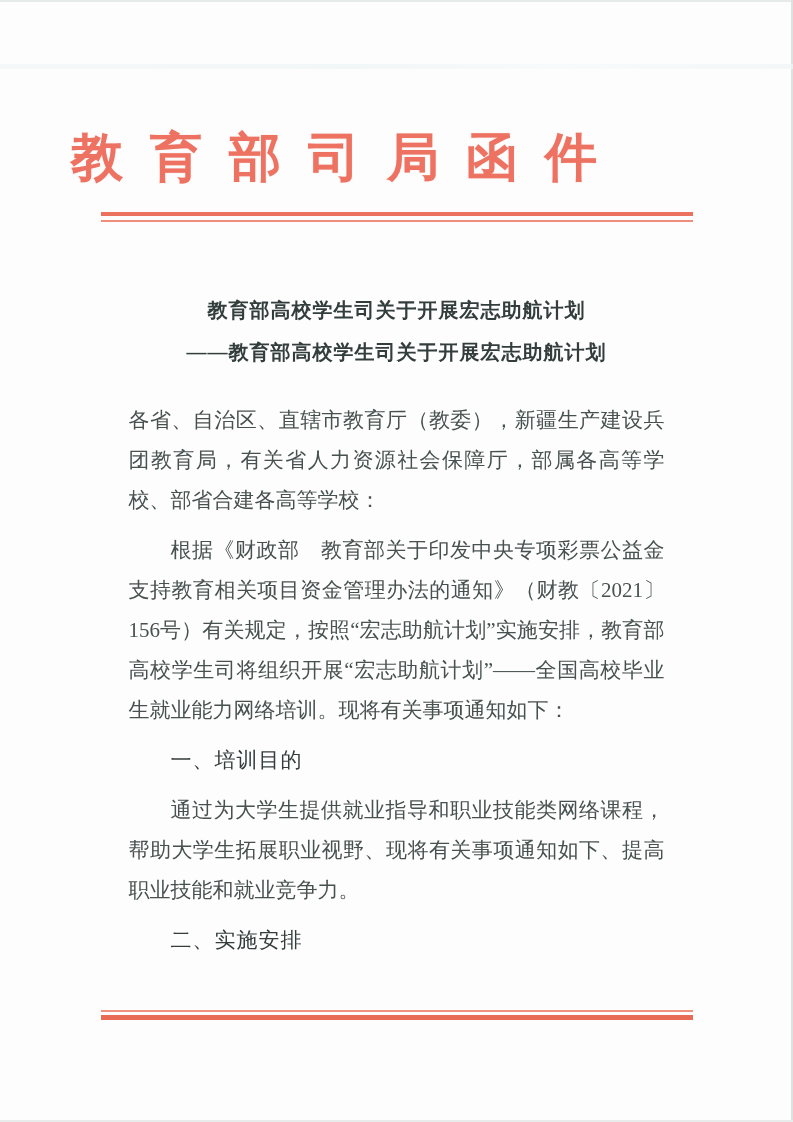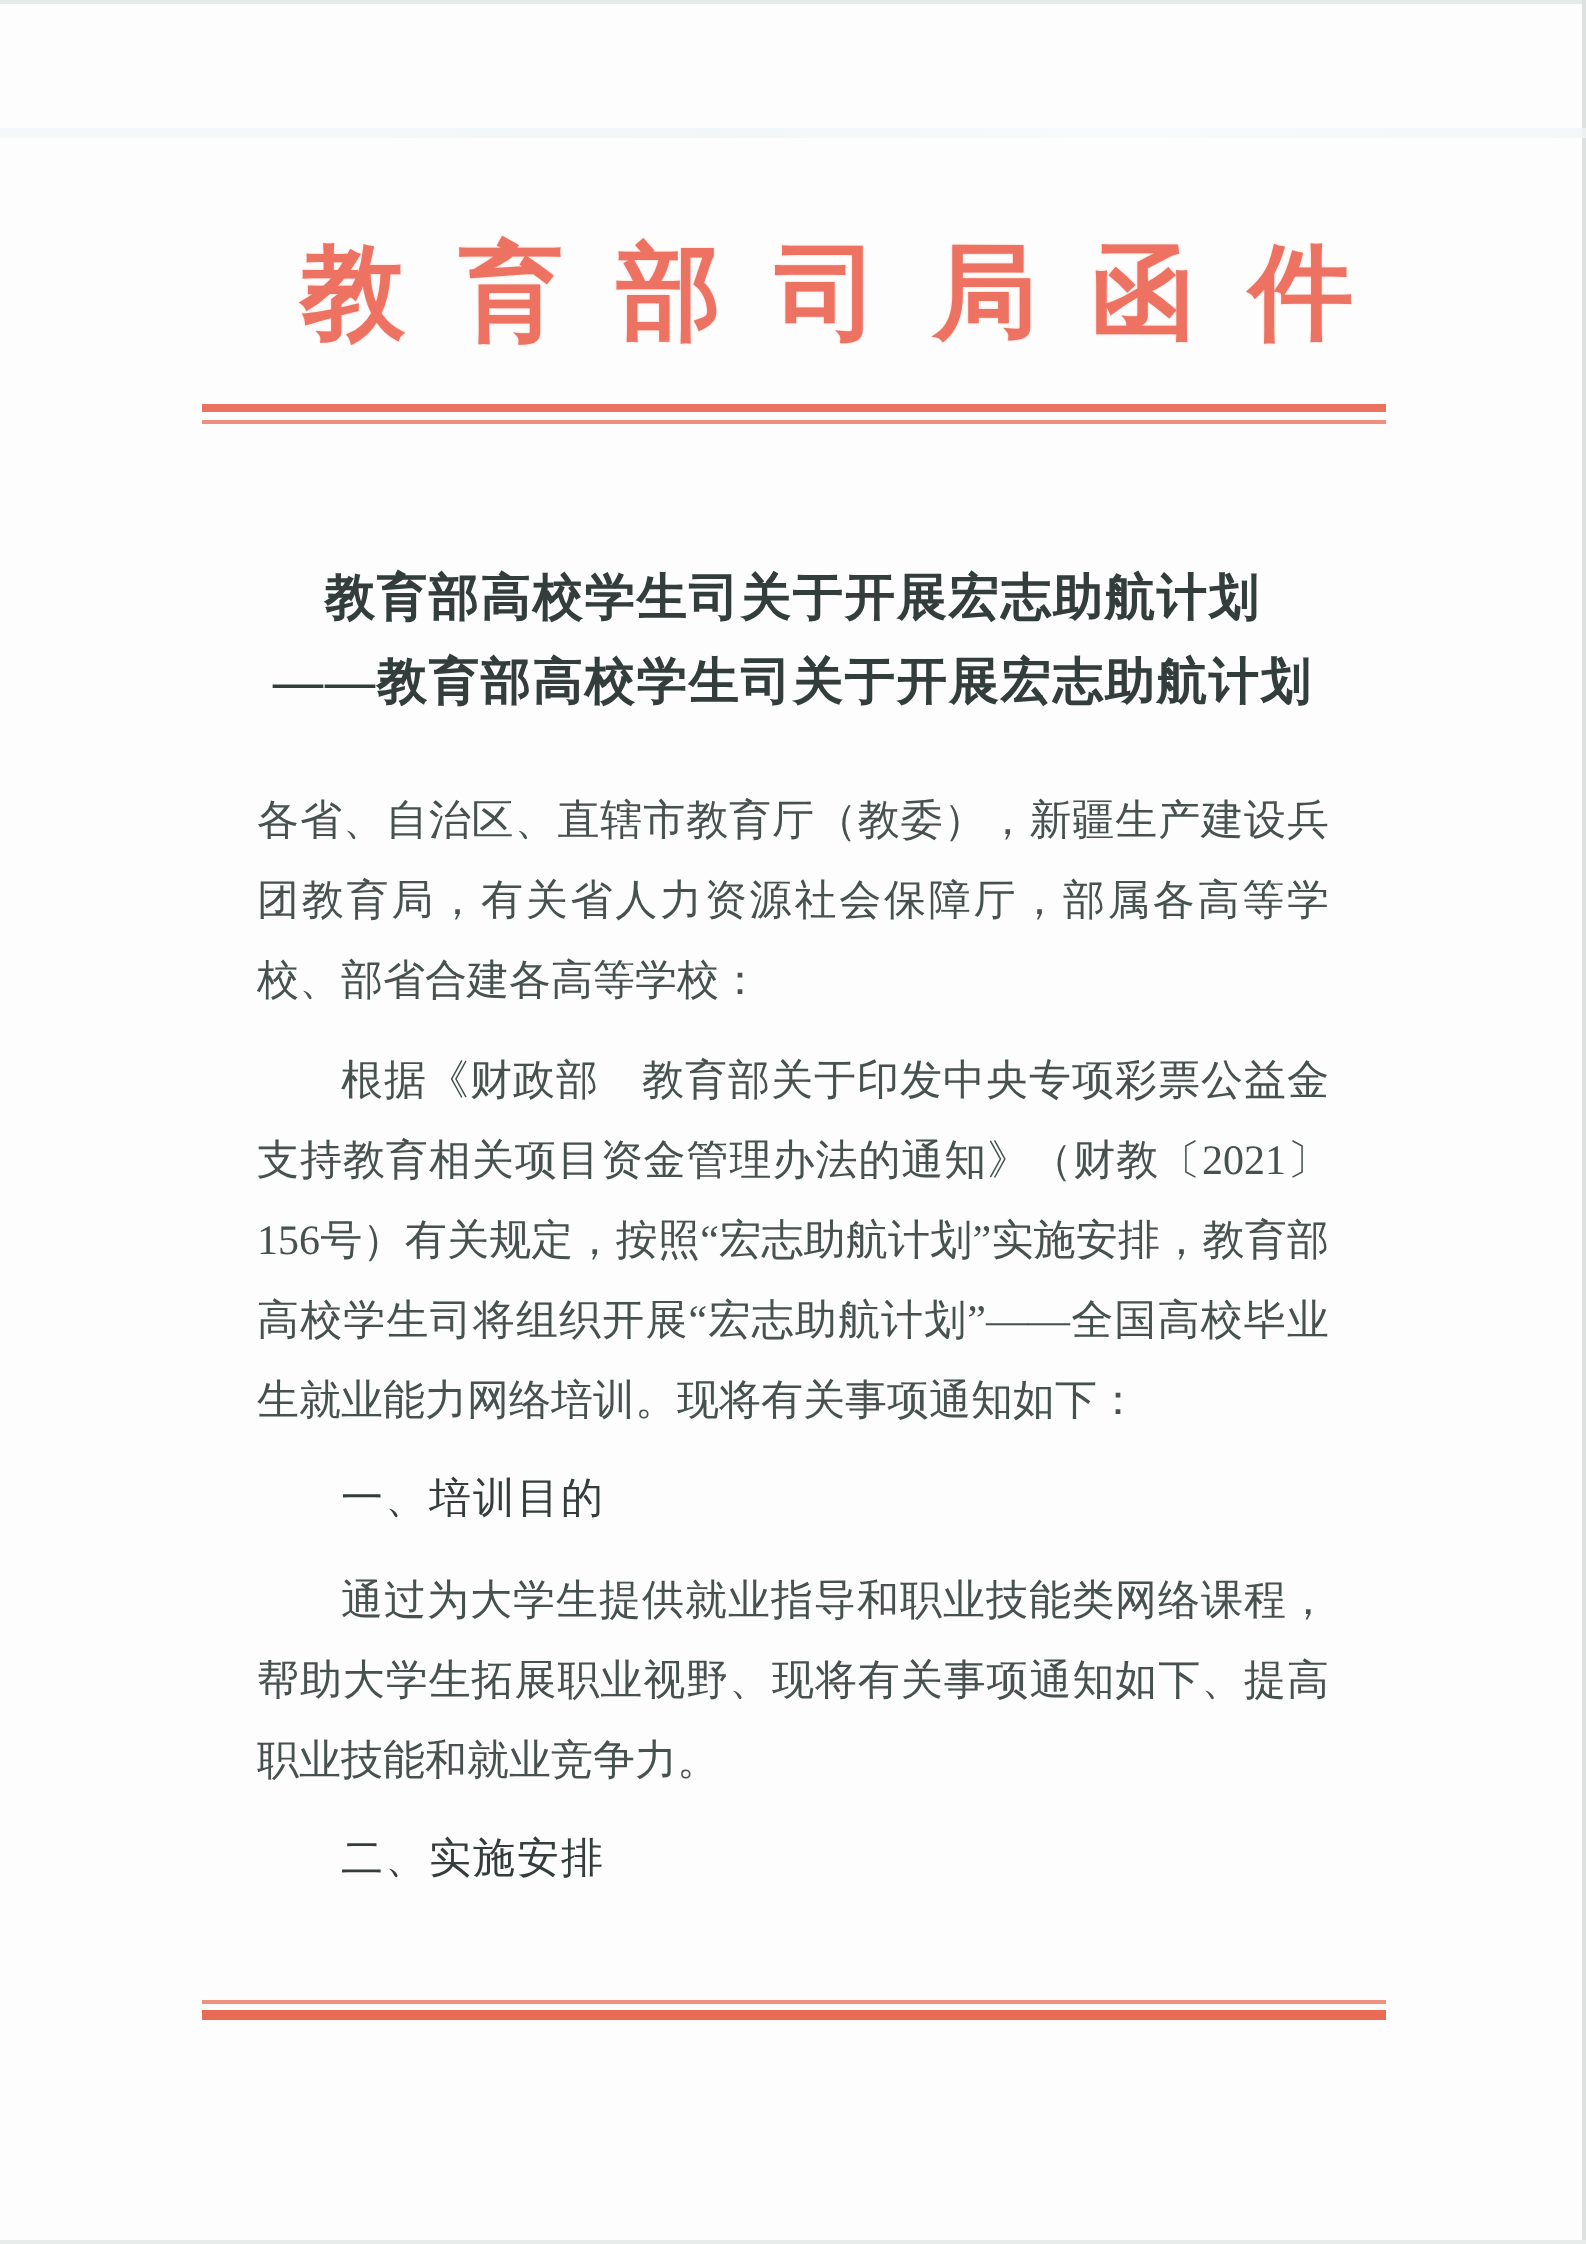--- a/index.html
+++ b/index.html
@@ -17,36 +17,36 @@
   .edge-top    { position:absolute; top:0; left:0; width:100%; height:2px; background:#e6eae9; }
   .edge-right  { position:absolute; top:0; right:0; width:2px; height:100%; background:#dde1e0; }
   .edge-bottom { position:absolute; bottom:0; left:0; width:100%; height:2px; background:#e8ecea; }
   .artifact-band {
     position:absolute; top:64px; left:0; width:100%; height:5px;
     background:linear-gradient(to right,#f2f7f7 0%,#eef4f4 45%,#f6fafa 70%,#f0f5f5 100%);
     opacity:.75;
   }
   
   .banner {
-    margin:0; text-align:center;
+    margin:10px; text-align:left;
     font-size:52px; line-height:56px; font-weight:bold;
     letter-spacing:27px; text-indent:27px;
     color:#ed7261;
     text-shadow:0 0 1px rgba(237,114,97,.45);
     padding-left:34px;
   }
   .rule { width:592px; margin:26px auto 0; }
   .rule-top .bar-thick    { height:4px; background:#ec7260; }
   .rule-top .bar-thin     { height:2px; background:#f08d7c; margin-top:4px; }
   .rule-bottom .bar-thin  { height:2px; background:#f0907e; }
   .rule-bottom .bar-thick { height:5px; background:#e96a55; margin-top:3px; }
   
   .title {
     margin:67px auto 0; text-align:center;
-    font-size:25px; line-height:42px; font-weight:bold;
+    font-size:20px; line-height:42px; font-weight:bold;
     color:#333d3c; letter-spacing:1px;
   }
   
   .bodytext {
     width:556px; margin:27px auto 0;
     font-size:21px; line-height:40px;
     color:#47514f;
     text-align:justify;
     text-align-last:left;
   }

